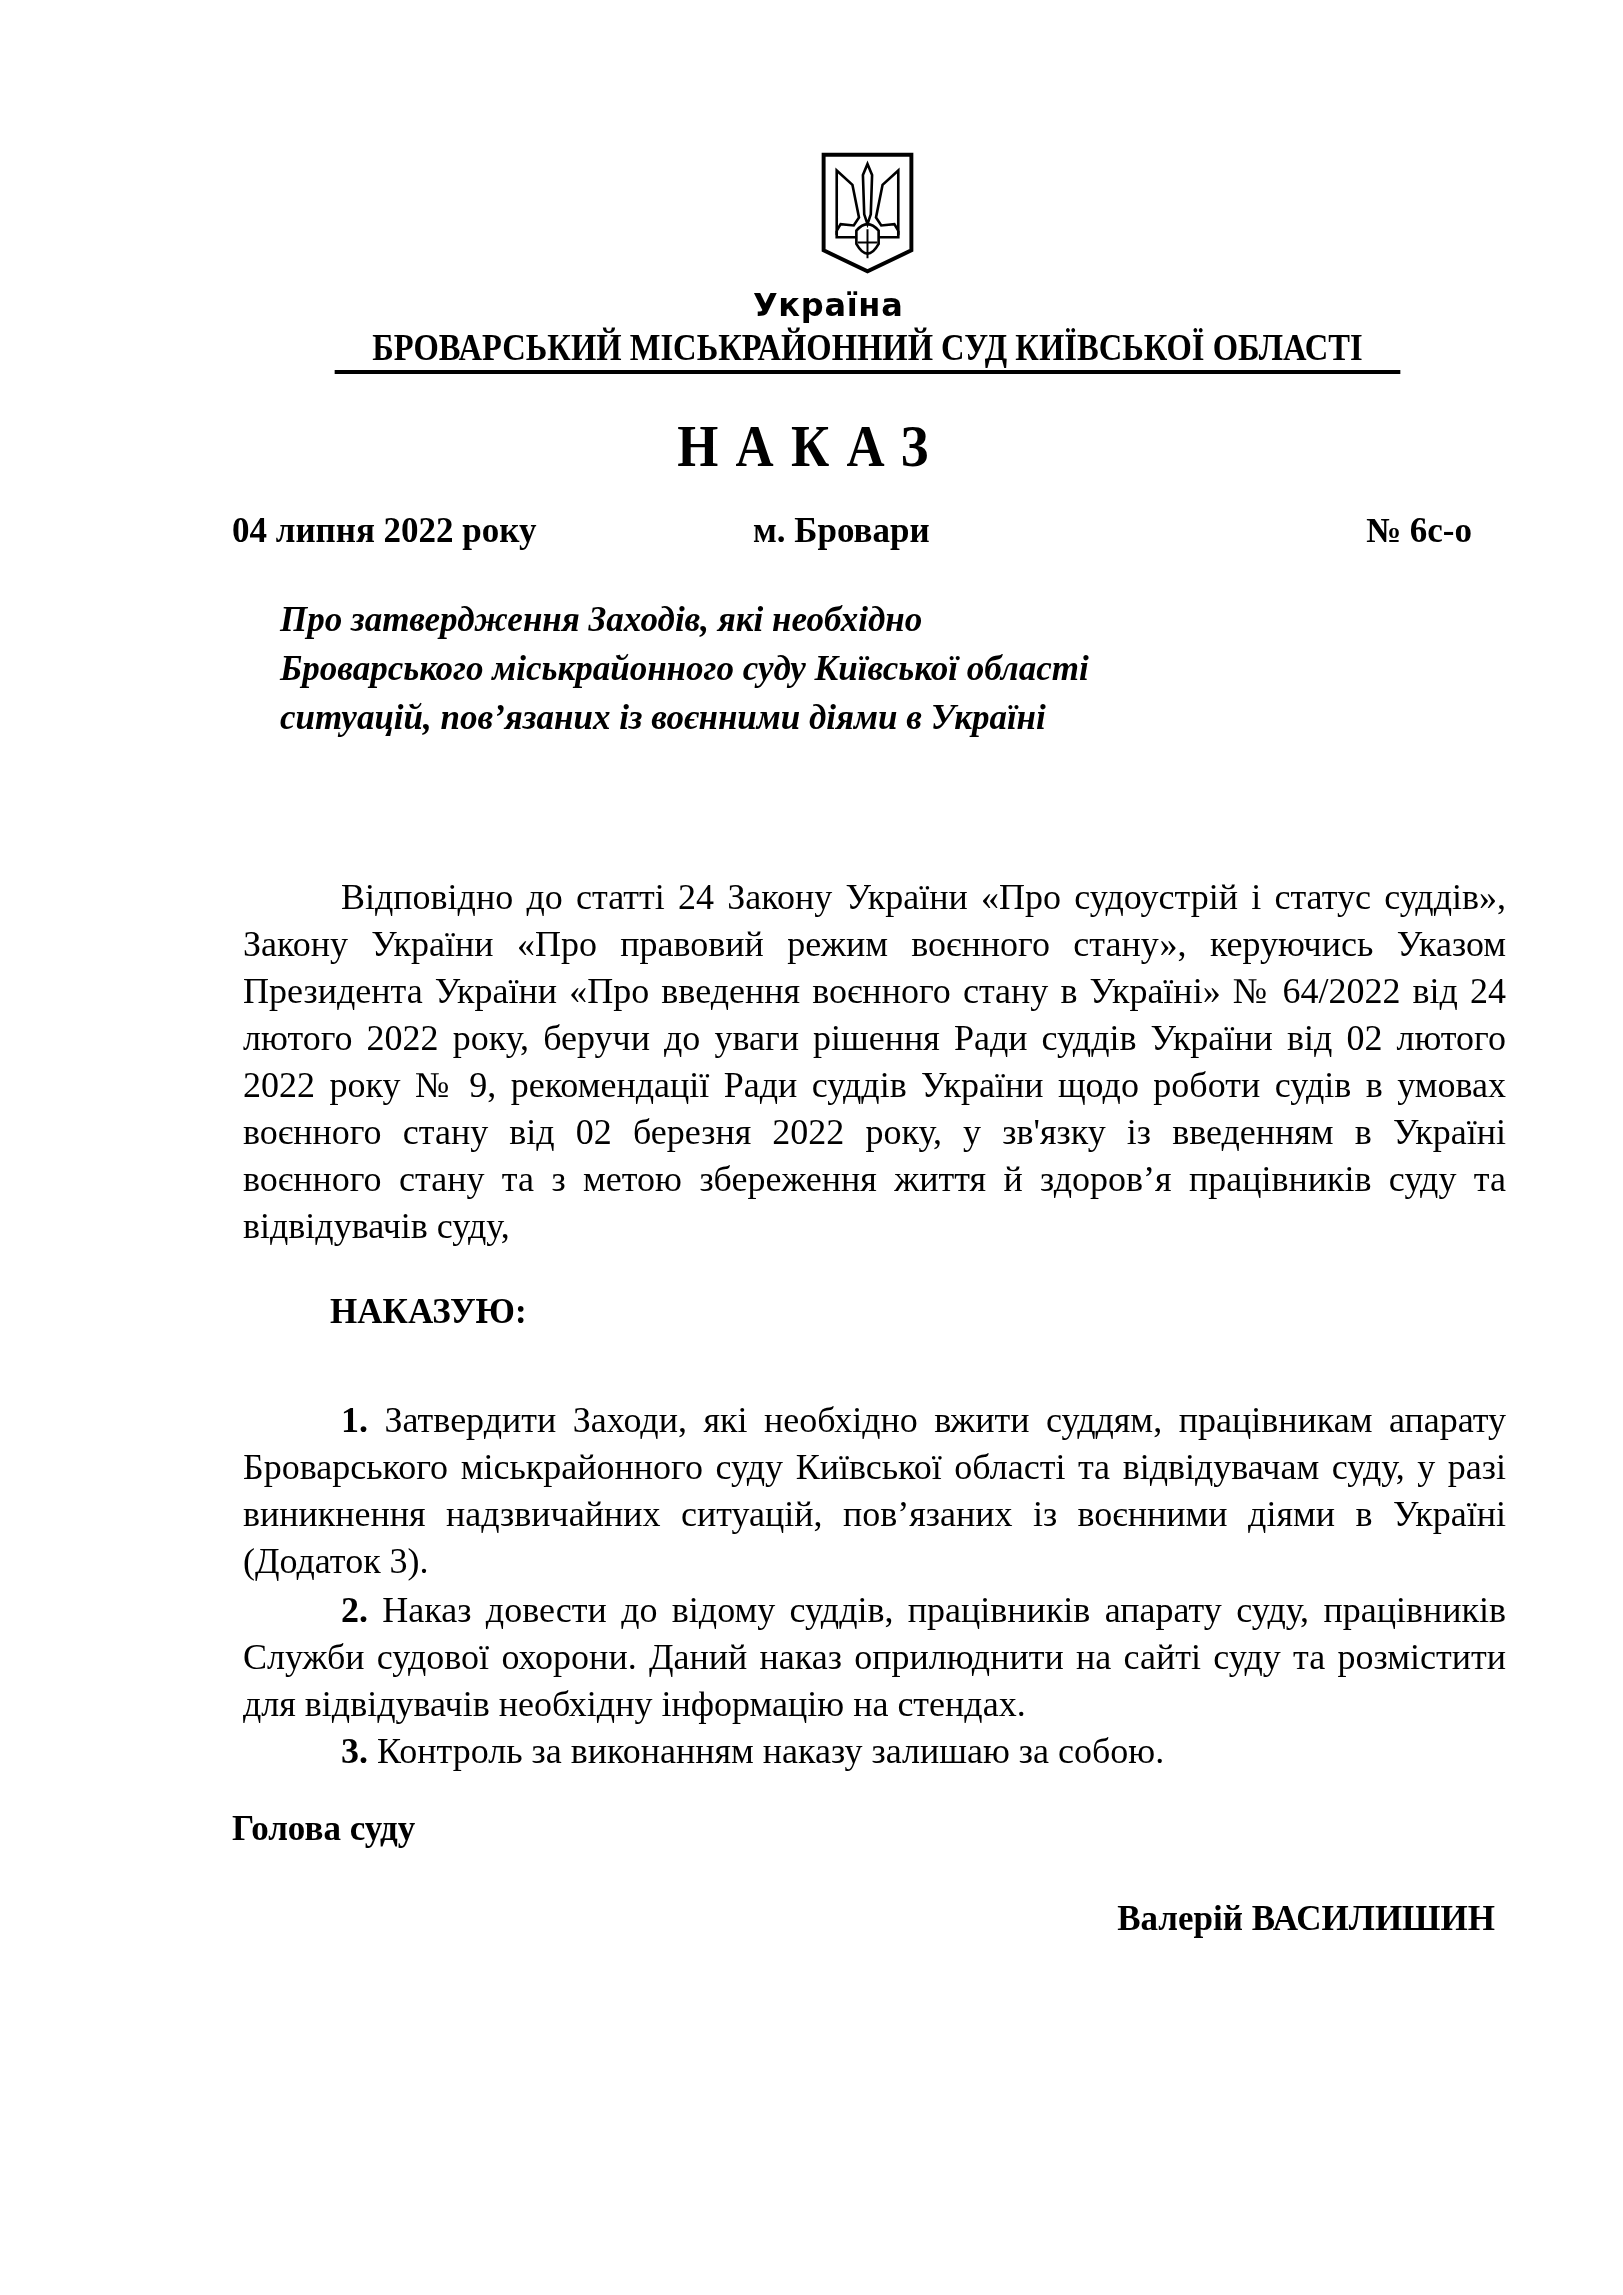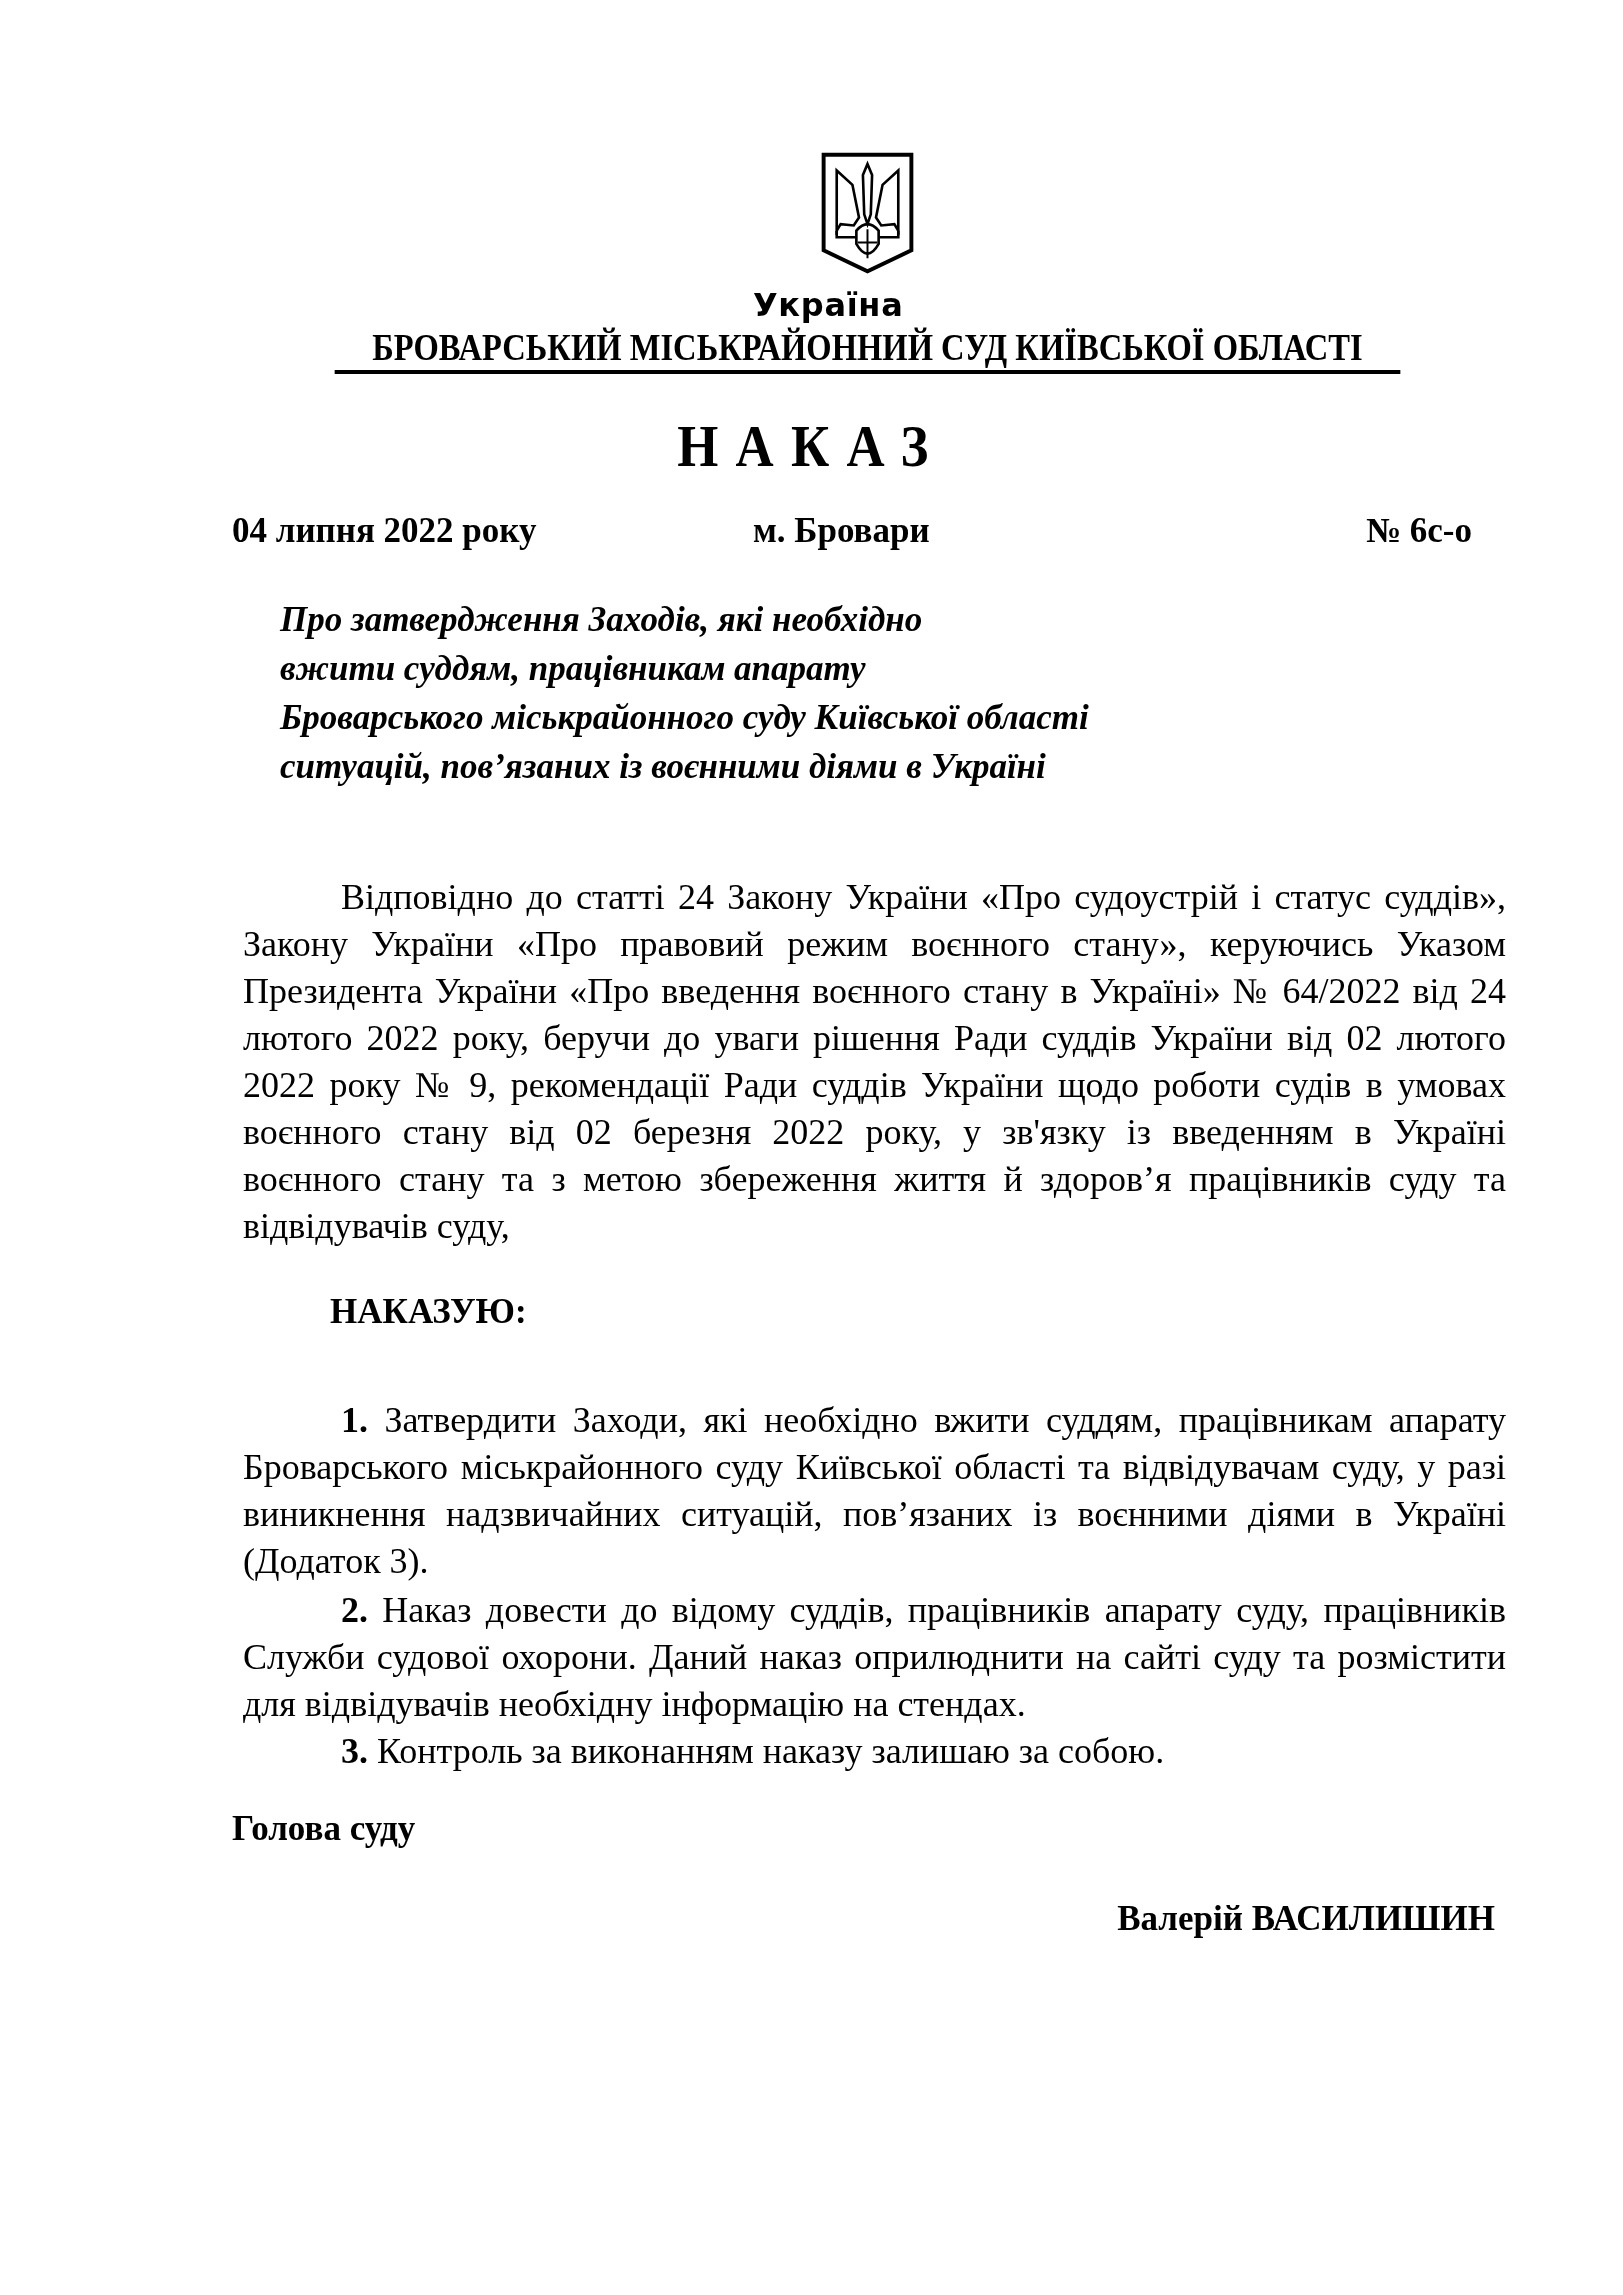--- a/index.html
+++ b/index.html
@@ -63,21 +63,20 @@
   <div class="court-name">БРОВАРСЬКИЙ МІСЬКРАЙОННИЙ СУД КИЇВСЬКОЇ ОБЛАСТІ</div>
 
   <div class="doc-title">НАКАЗ</div>
 
   <div class="meta-row meta-date">04 липня 2022 року</div>
   <div class="meta-row meta-city">м. Бровари</div>
   <div class="meta-row meta-number">№ 6с-о</div>
 
   <div class="subject">
     <div>Про затвердження Заходів, які необхідно</div>
-    <div>вжити суддям, працівникам апарату</div>
     <div>Броварського міськрайонного суду Київської області</div>
     <div>ситуацій, пов’язаних із воєнними діями в Україні</div>
   </div>
 
   <div class="para indent preamble">Відповідно до статті 24 Закону України «Про судоустрій і статус суддів», Закону України «Про правовий режим воєнного стану», керуючись Указом Президента України «Про введення воєнного стану в Україні» № 64/2022 від 24 лютого 2022 року, беручи до уваги рішення Ради суддів України від 02 лютого 2022 року № 9, рекомендації Ради суддів України щодо роботи судів в умовах воєнного стану від 02 березня 2022 року, у зв'язку із введенням в Україні воєнного стану та з метою збереження життя й здоров’я працівників суду та відвідувачів суду,</div>
 
   <div class="order-word">НАКАЗУЮ:</div>
 
   <div class="para indent item1"><span class="item-num">1.</span><span> Затвердити Заходи, які необхідно вжити суддям, працівникам апарату Броварського міськрайонного суду Київської області та відвідувачам суду, у разі виникнення надзвичайних ситуацій, пов’язаних із воєнними діями в Україні (Додаток 3).</span></div>
 

